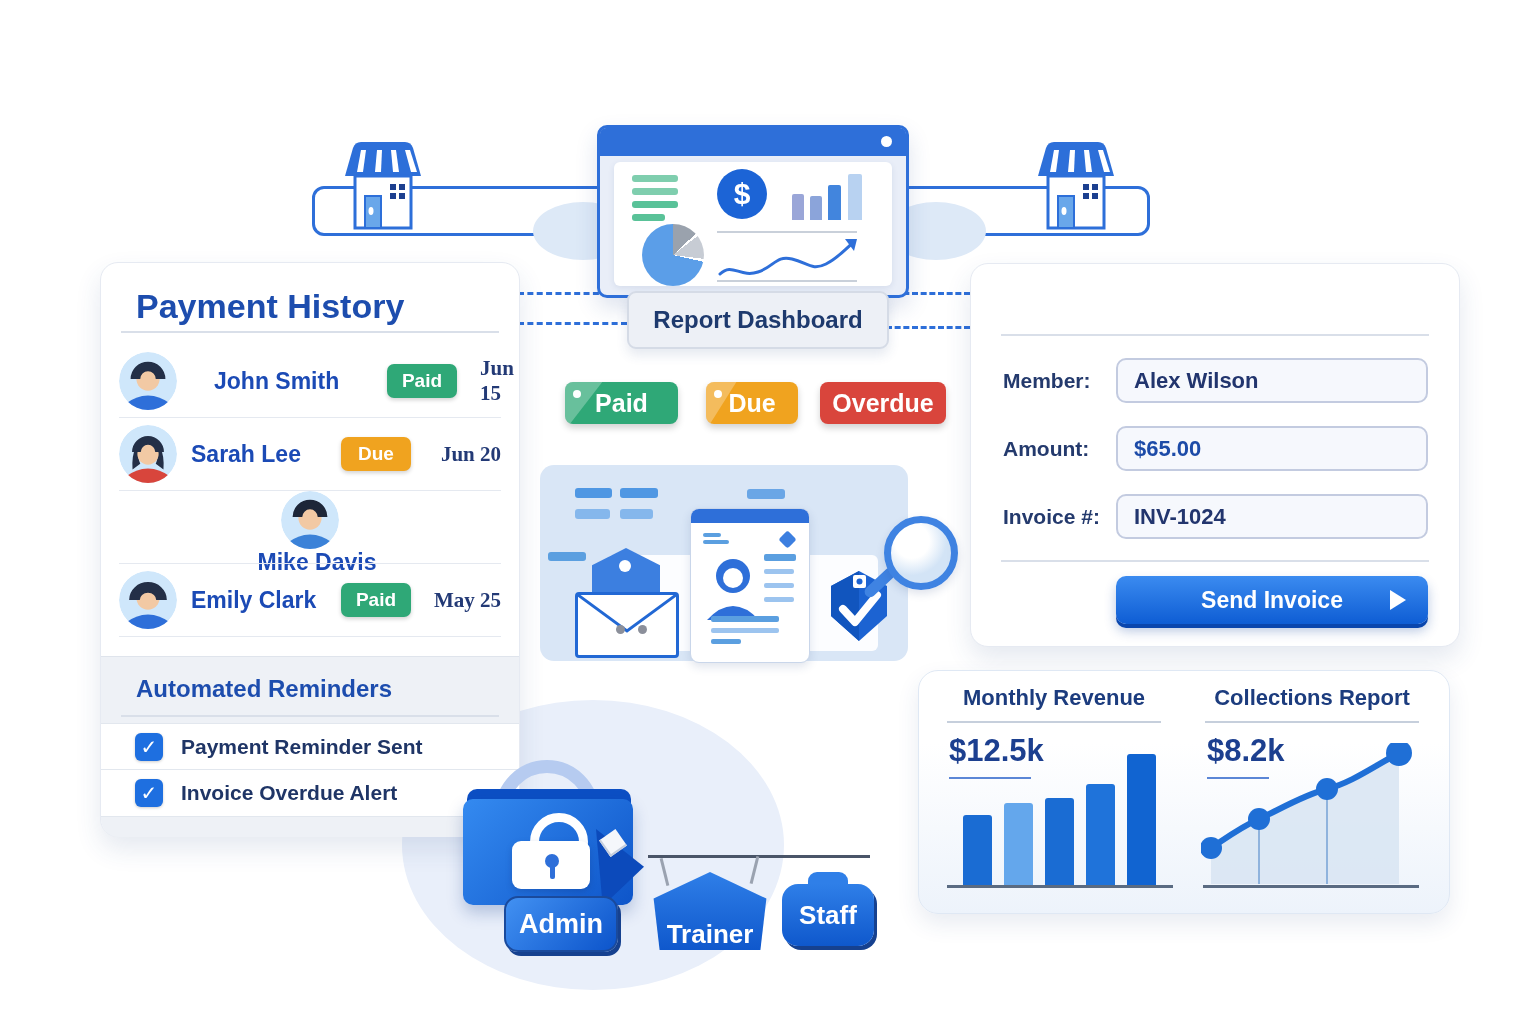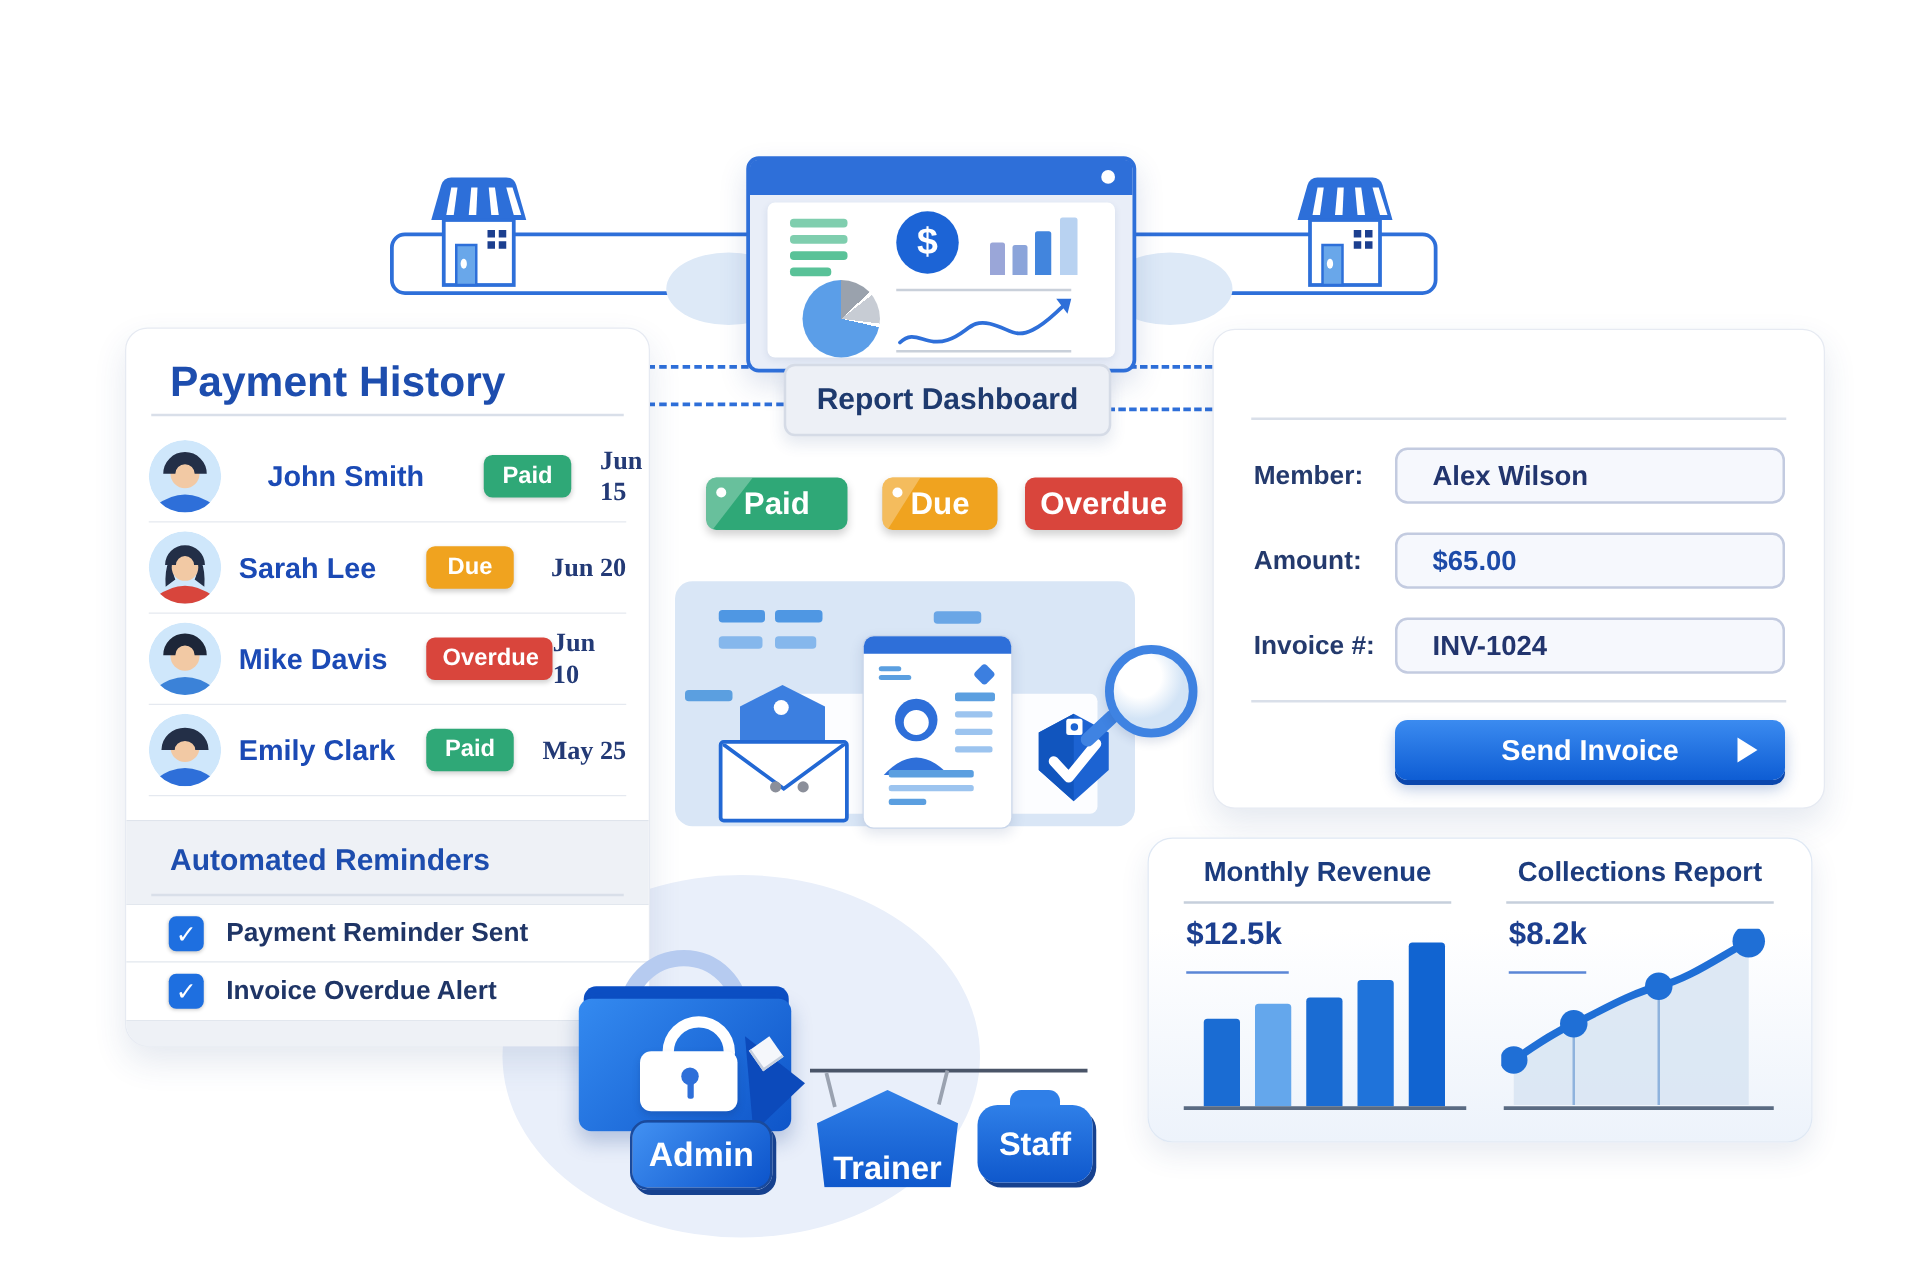--- a/index.html
+++ b/index.html
@@ -69,29 +69,29 @@
   .pcard{left:150px;top:43px;width:118px;height:153px;background:#fff;border:1px solid #c9d6ea;border-radius:9px;box-shadow:0 4px 10px rgba(40,70,130,.14);}
   .pcard .phead{left:0;top:0;right:0;height:14px;background:#2e6fd9;border-radius:8px 8px 0 0;}
   .pline{background:#5b9fe0;border-radius:2px;position:absolute;}
   .pline.light{background:#9cc4ef;}
   .magnifier{left:884px;top:516px;width:60px;height:60px;border:7px solid #3f83e2;border-radius:50%;
              background:radial-gradient(circle at 35% 30%,#ffffff 0 30%,#d3e4f6 60%);box-shadow:0 4px 8px rgba(40,70,130,.15);}
   .mag-handle{left:861px;top:577px;width:38px;height:11px;background:#3f83e2;border-radius:6px;transform:rotate(137deg);}
 
   
   .f-label{font-size:21px;color:#243a6d;font-weight:bold;}
-  .f-input{width:312px;height:45px;background:#f6f8fd;border:2px solid #c3cbe0;border-radius:10px;display:flex;align-items:center;padding-left:28px;font-size:22px;color:#22356e;font-weight:bold;box-sizing:border-box;}
+  .f-input{width:312px;height:45px;background:#f6f8fd;border:2px solid #c3cbe0;border-radius:10px;display:flex;align-items:center;padding-left:16px;font-size:22px;color:#22356e;font-weight:bold;box-sizing:border-box;}
   .send-btn{left:145px;top:312px;width:312px;height:48px;background:linear-gradient(180deg,#3b8bf0,#0e5dd4);border:none;border-radius:10px;box-shadow:0 4px 0 #0a46ad,0 7px 12px rgba(20,70,160,.3);
             color:#fff;font-weight:bold;font-size:23px;display:flex;align-items:center;justify-content:center;cursor:pointer;font-family:inherit;}
   .play-tri{position:absolute;right:22px;top:14px;width:0;height:0;border-left:16px solid #fff;border-top:10px solid transparent;border-bottom:10px solid transparent;}
 
   
   .ch-title{font-size:22px;font-weight:bold;color:#1c3c7e;text-align:center;}
   .ch-underline{background:#c6cfdc;height:2px;}
-  .ch-value{font-size:25px;font-weight:bold;color:#1c3f8f;}
+  .ch-value{font-size:31px;font-weight:bold;color:#1c3f8f;}
   .val-underline{background:#5b86d6;height:2px;}
   .bars{display:flex;align-items:flex-end;gap:12px;}
   .bars>div{width:29px;border-radius:3px 3px 0 0;}
   .axis{background:#5a6b82;height:3px;}
 
   
   .shackle-big{left:495px;top:760px;width:78px;height:78px;border:13px solid #b6cbf0;border-radius:50%;}
   .folder-back{left:467px;top:789px;width:164px;height:112px;background:#0c4fc4;border-radius:10px;}
   .folder-front{left:463px;top:799px;width:170px;height:106px;background:linear-gradient(135deg,#348af0,#0e55c9);border-radius:10px;box-shadow:0 8px 16px rgba(20,60,140,.25);}
   .fold{left:596px;top:824px;width:48px;height:82px;background:#0c4abb;clip-path:polygon(0 6%,100% 52%,14% 100%);}
@@ -215,21 +215,21 @@
           <path d="M14,46 Q12,18 30,14 Q48,18 46,46 L38,40 Q44,26 30,24 Q16,26 22,40 Z" fill="#232f47"></path>
           <circle cx="30" cy="30" r="11" fill="#f2c9a4"></circle>
           <path d="M18,28 a12,12 0 0 1 24,0" fill="none" stroke="#232f47" stroke-width="9"></path>
         </svg>
       <span class="name">Sarah Lee</span>
       <span class="status-badge" style="background: rgb(240, 163, 31);">Due</span>
       <span class="p-date">Jun 20</span>
     </div>
     <div class="abs row-div" style="top:227px;"></div>
 
-    <div class="abs p-row" style="top:228px;">
+    <div class="abs p-row" style="top:228px;flex-direction:column;">
       <svg class="avatar" viewBox="0 0 60 60">
           <circle cx="30" cy="30" r="30" fill="#cfe7fb"></circle>
           <path d="M6,54 Q30,36 54,54 L54,60 L6,60 Z" fill="#3b82d8"></path>
           <circle cx="30" cy="28" r="12" fill="#f2c9a4"></circle>
           <path d="M17,27 a13,13 0 0 1 26,0" fill="none" stroke="#1d2638" stroke-width="10"></path>
         </svg>
       <span class="name">Mike Davis</span>
       <span class="status-badge" style="background: rgb(217, 69, 60);">Overdue</span>
       <span class="p-date">Jun 10</span>
     </div>

